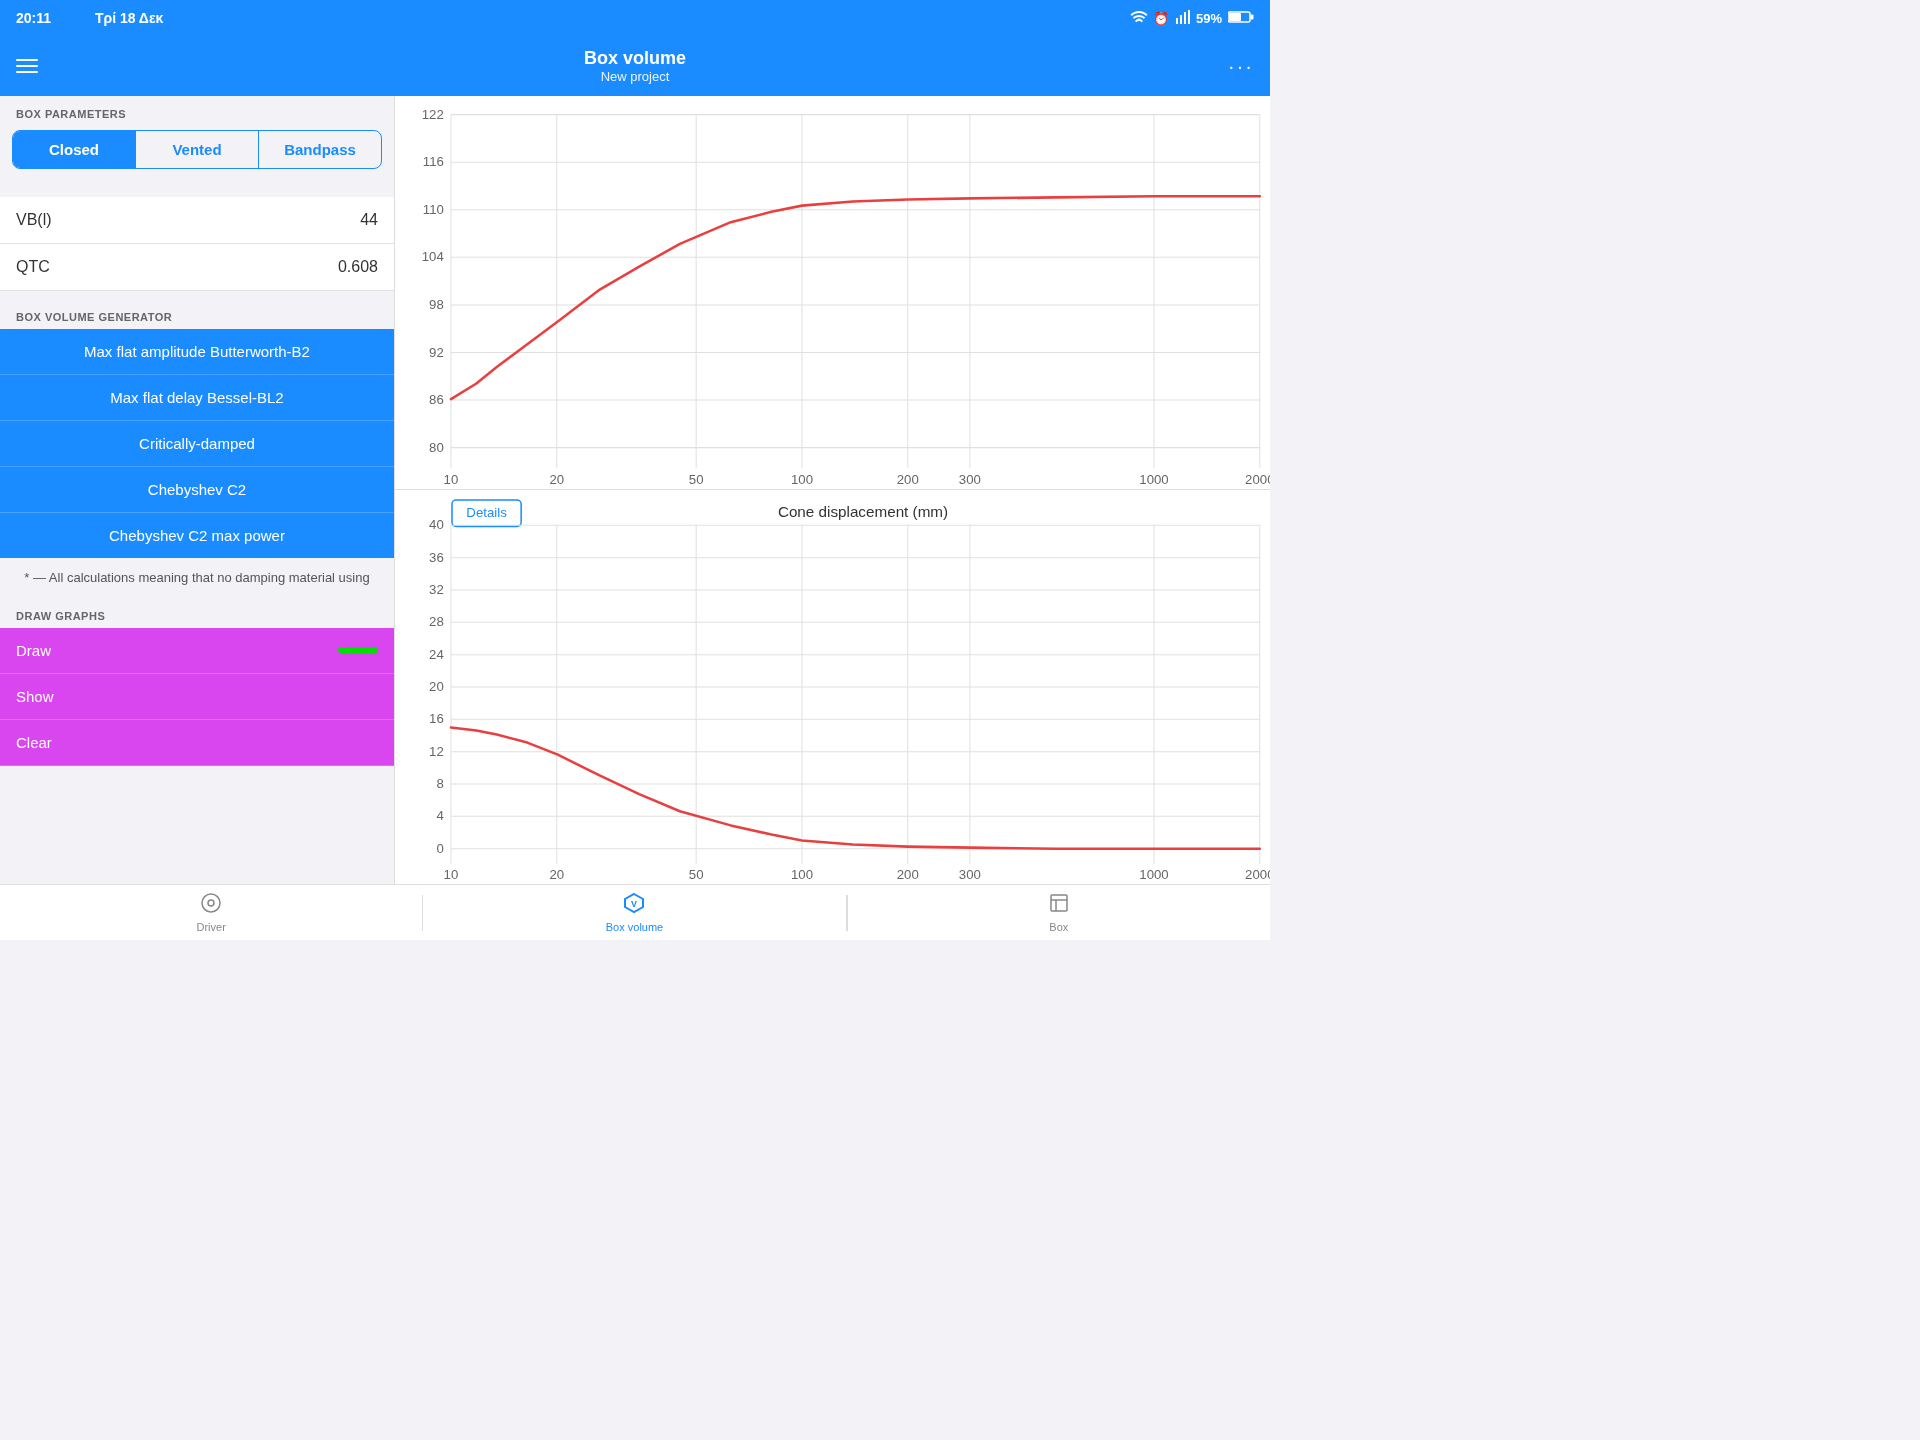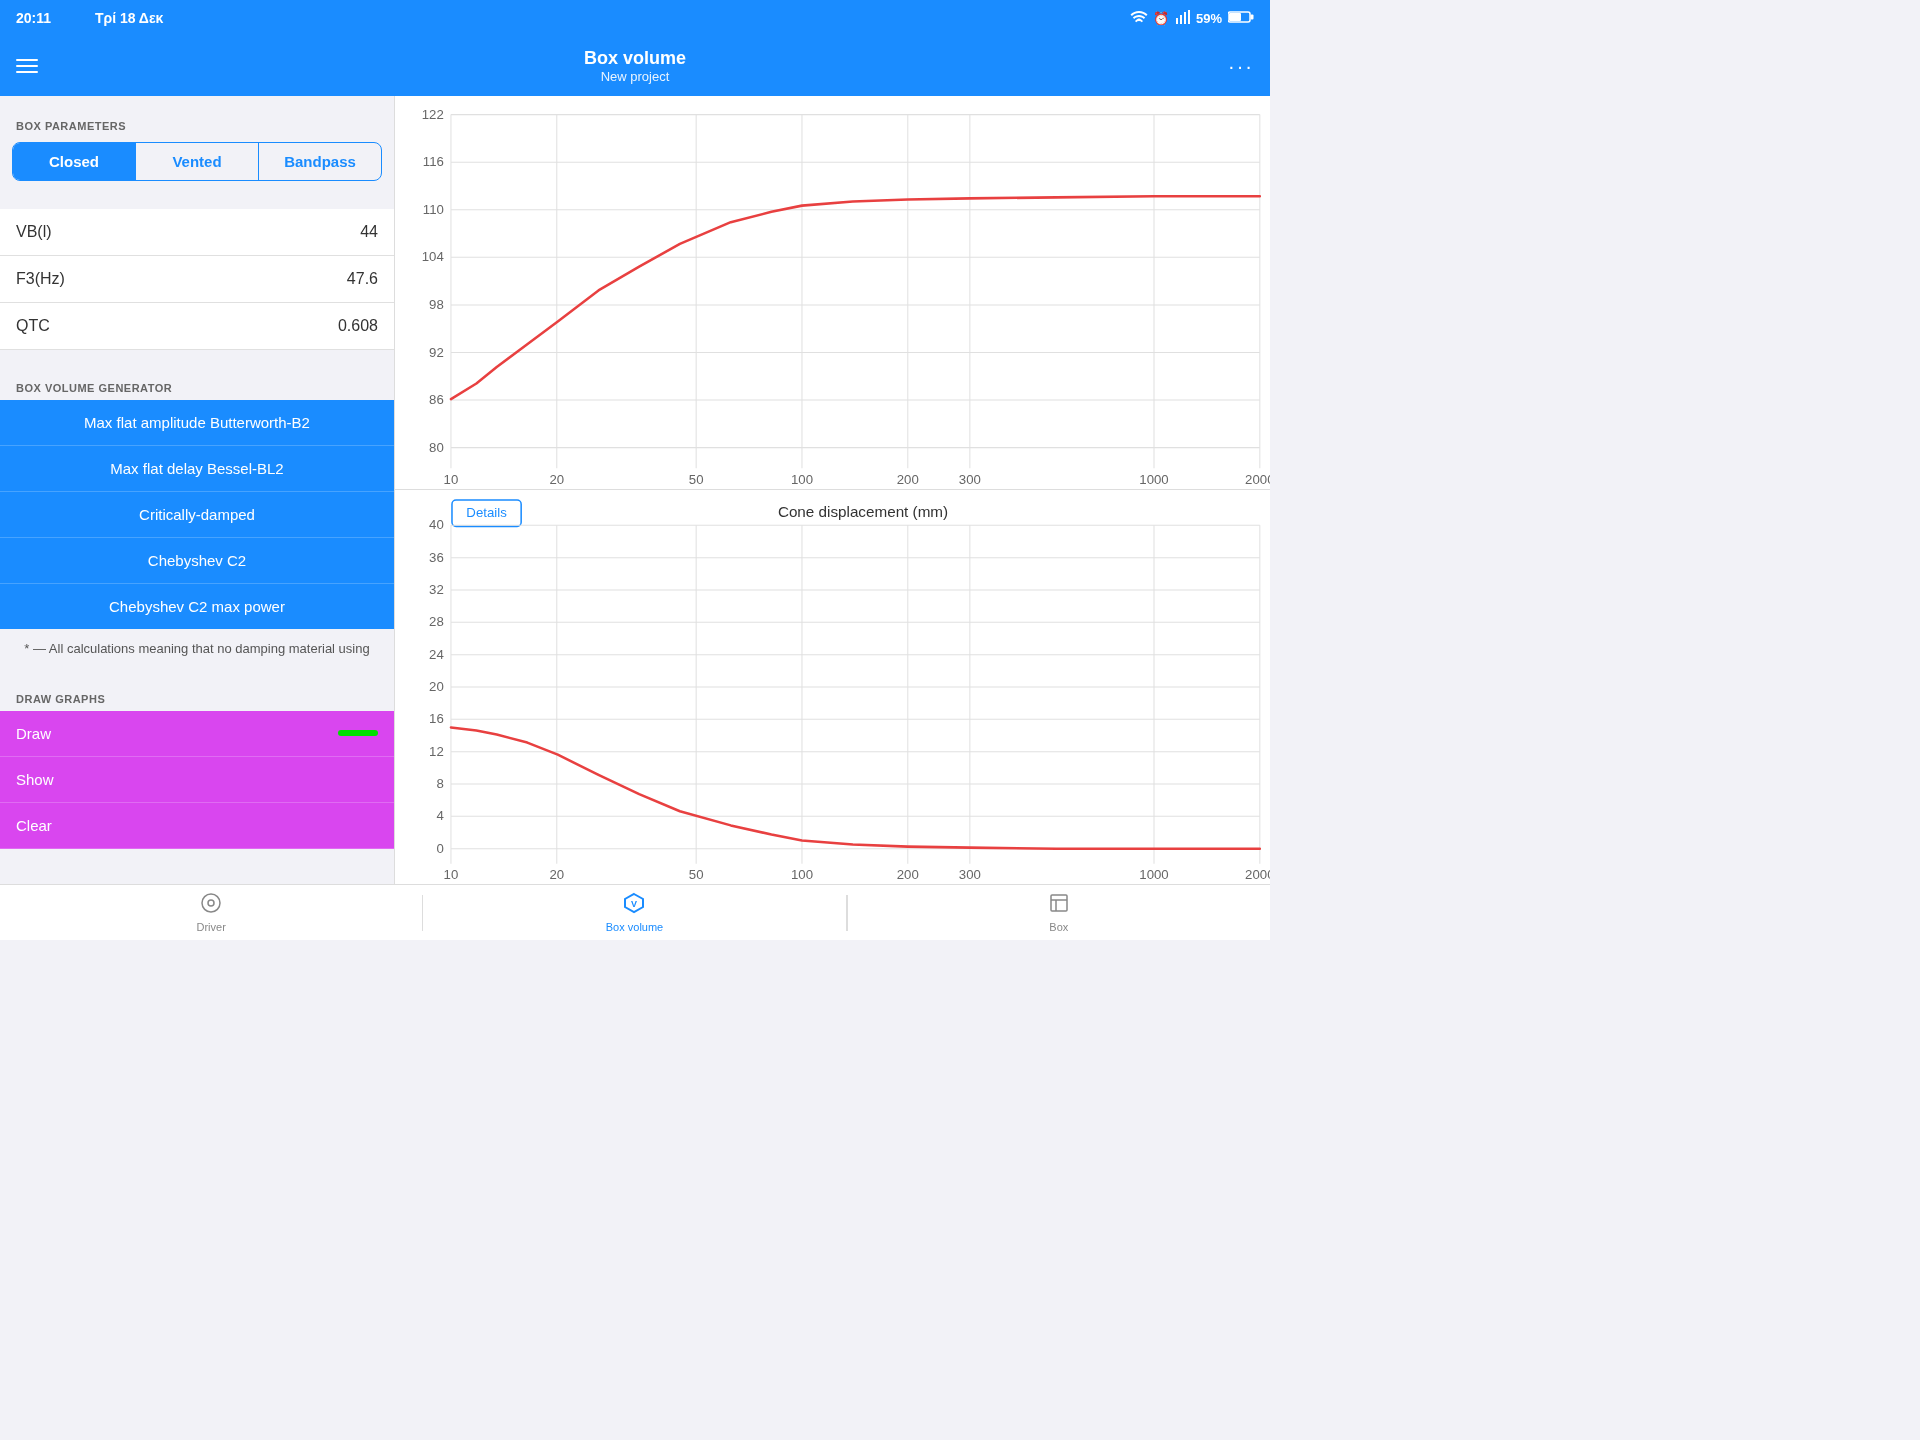--- a/index.html
+++ b/index.html
@@ -87,21 +87,21 @@
       overflow-y: auto;
       flex-shrink: 0;
       border-right: 1px solid #ddd;
     }
 
     .section-header {
       font-size: 11px;
       font-weight: 600;
       color: #666;
       text-transform: uppercase;
-      padding: 24px 16px 6px 16px;
+      padding: 12px 16px 6px 16px;
       letter-spacing: 0.5px;
     }
 
     
     .box-type-tabs {
       display: flex;
       margin: 4px 12px 28px 12px;
       border: 1.5px solid #1a8cff;
       border-radius: 8px;
       overflow: hidden;
@@ -293,24 +293,20 @@
     <div class="box-type-tabs">
       <button class="box-type-tab active">Closed</button>
       <button class="box-type-tab">Vented</button>
       <button class="box-type-tab">Bandpass</button>
     </div>
 
     <div>
       <div class="param-row">
         <span class="param-label">VB(l)</span>
         <span class="param-value">44</span>
-      </div>
-      <div class="param-row">
-        <span class="param-label">F3(Hz)</span>
-        <span class="param-value">47.6</span>
       </div>
       <div class="param-row">
         <span class="param-label">QTC</span>
         <span class="param-value">0.608</span>
       </div>
     </div>
 
     <div class="generator-section">
       <div class="section-header">BOX VOLUME GENERATOR</div>
       <button class="generator-btn">Max flat amplitude Butterworth-B2</button>

